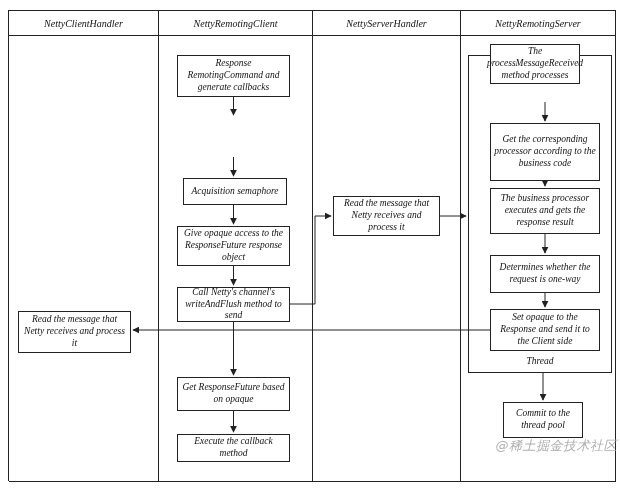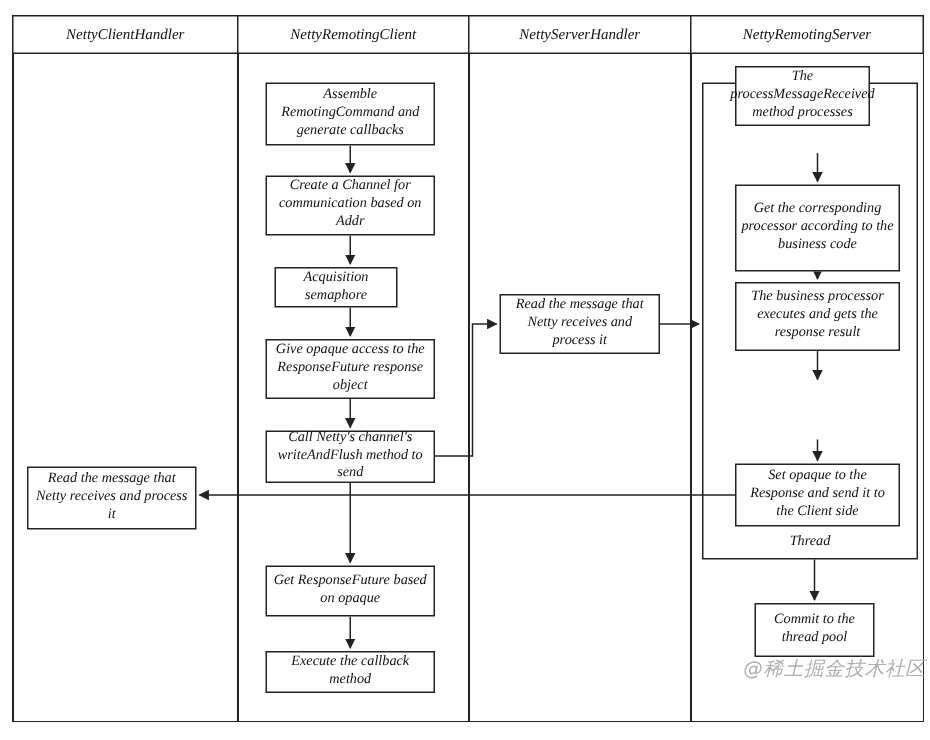--- a/index.html
+++ b/index.html
@@ -76,31 +76,31 @@
   <div class="hdr" style="left:8px;width:151px">NettyClientHandler</div>
   <div class="hdr" style="left:158px;width:155px">NettyRemotingClient</div>
   <div class="hdr" style="left:312px;width:149px">NettyServerHandler</div>
   <div class="hdr" style="left:460px;width:156px">NettyRemotingServer</div>
 
   <div class="frame" style="left:468px;top:55px;width:144px;height:318px"></div>
   <div class="lbl" style="left:468px;top:356px;width:144px">Thread</div>
 
   <div class="box" style="left:18px;top:311px;width:113px;height:42px">Read the message that Netty receives and process it</div>
 
-  <div class="box" style="left:177px;top:55px;width:113px;height:42px">Assemble RemotingCommand and generate callbacks</div>
-  <div class="box" style="left:177px;top:117px;width:113px;height:40px">Create a Channel for communication based on Addr</div>
-  <div class="box" style="left:183px;top:178px;width:82px;height:27px">Acquisition semaphore</div>
+  <div class="box" style="left:177px;top:55px;width:113px;height:42px">Response RemotingCommand and generate callbacks</div>
+  <div class="box" style="left:183px;top:178px;width:104px;height:27px">Acquisition semaphore</div>
   <div class="box" style="left:177px;top:226px;width:113px;height:40px">Give opaque access to the ResponseFuture response object</div>
   <div class="box" style="left:177px;top:287px;width:113px;height:35px">Call Netty's channel's writeAndFlush method to send</div>
   <div class="box" style="left:177px;top:377px;width:113px;height:34px">Get ResponseFuture based on opaque</div>
   <div class="box" style="left:177px;top:434px;width:113px;height:28px">Execute the callback method</div>
 
   <div class="box" style="left:333px;top:196px;width:107px;height:40px">Read the message that Netty receives and process it</div>
 
   <div class="box" style="left:490px;top:44px;width:90px;height:40px">The processMessageReceived method processes</div>
   <div class="box" style="left:490px;top:123px;width:110px;height:58px">Get the corresponding processor according to the business code</div>
   <div class="box" style="left:490px;top:188px;width:110px;height:46px">The business processor executes and gets the response result</div>
+  <div class="box" style="left:490px;top:255px;width:110px;height:38px">Determines whether the request is one-way</div>
   <div class="box" style="left:503px;top:402px;width:80px;height:36px">Commit to the thread pool</div>
   <div class="box" style="left:490px;top:309px;width:110px;height:42px">Set opaque to the Response and send it to the Client side</div>
 
   <div class="wm">@稀土掘金技术社区</div>
 
 </div>
 
 </body></html>

